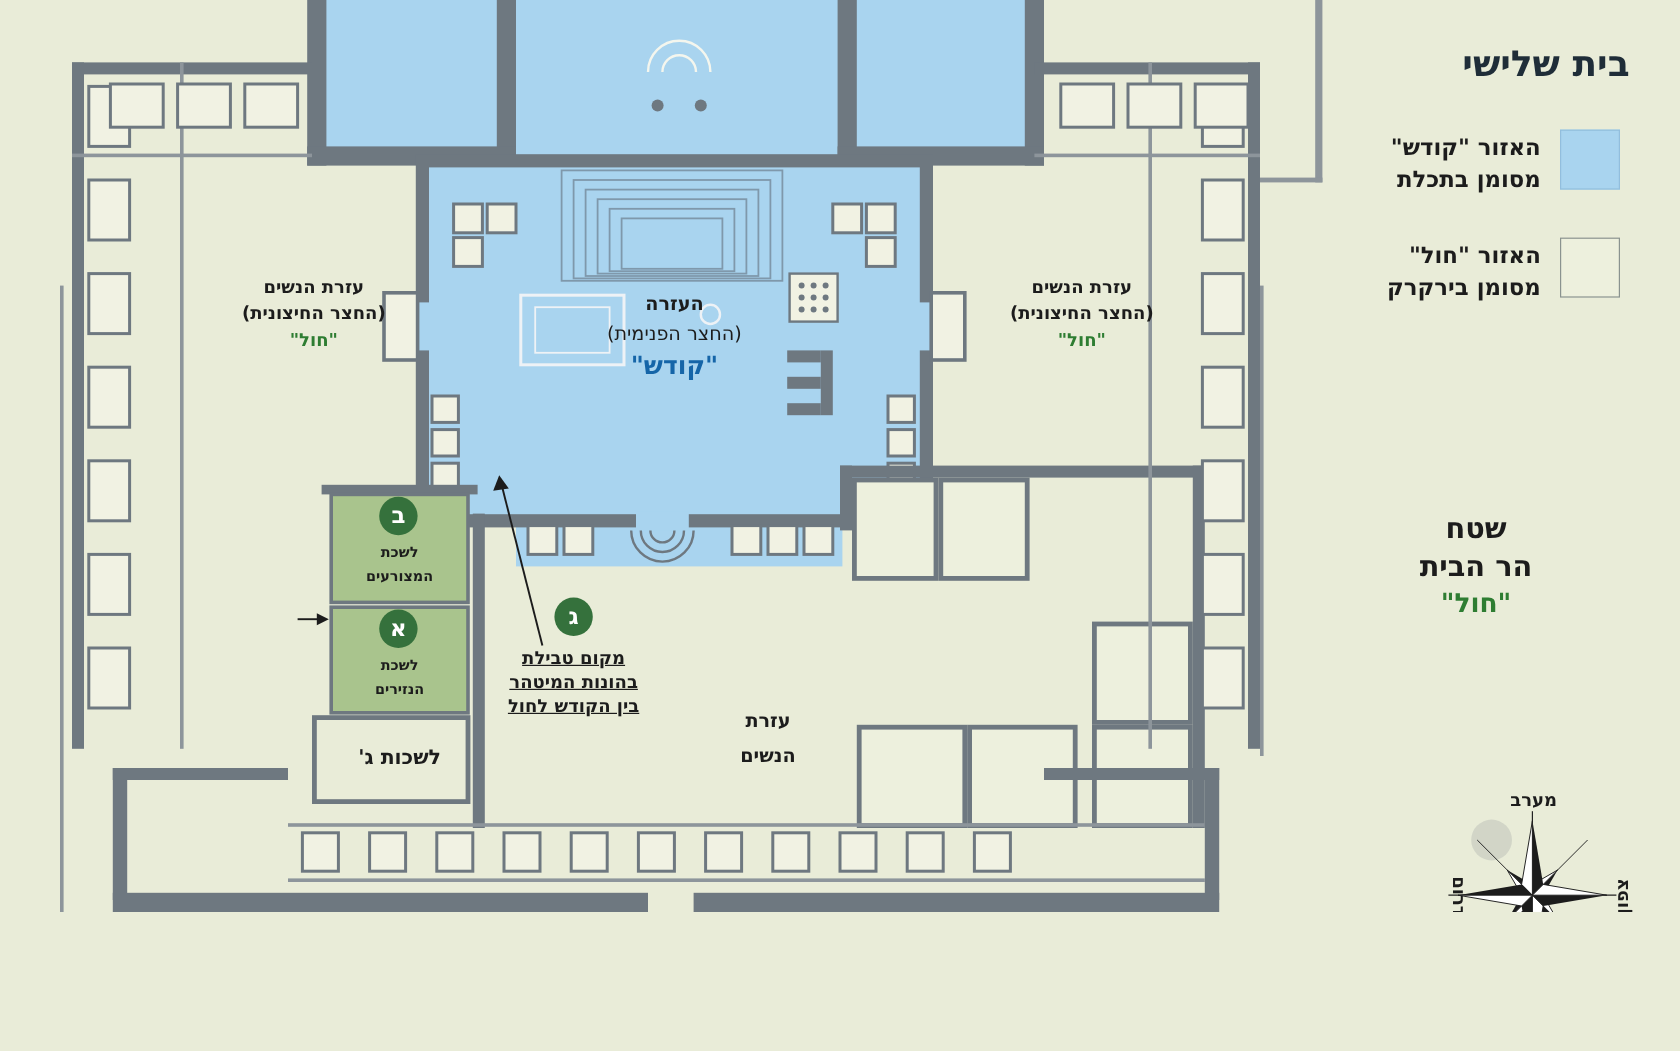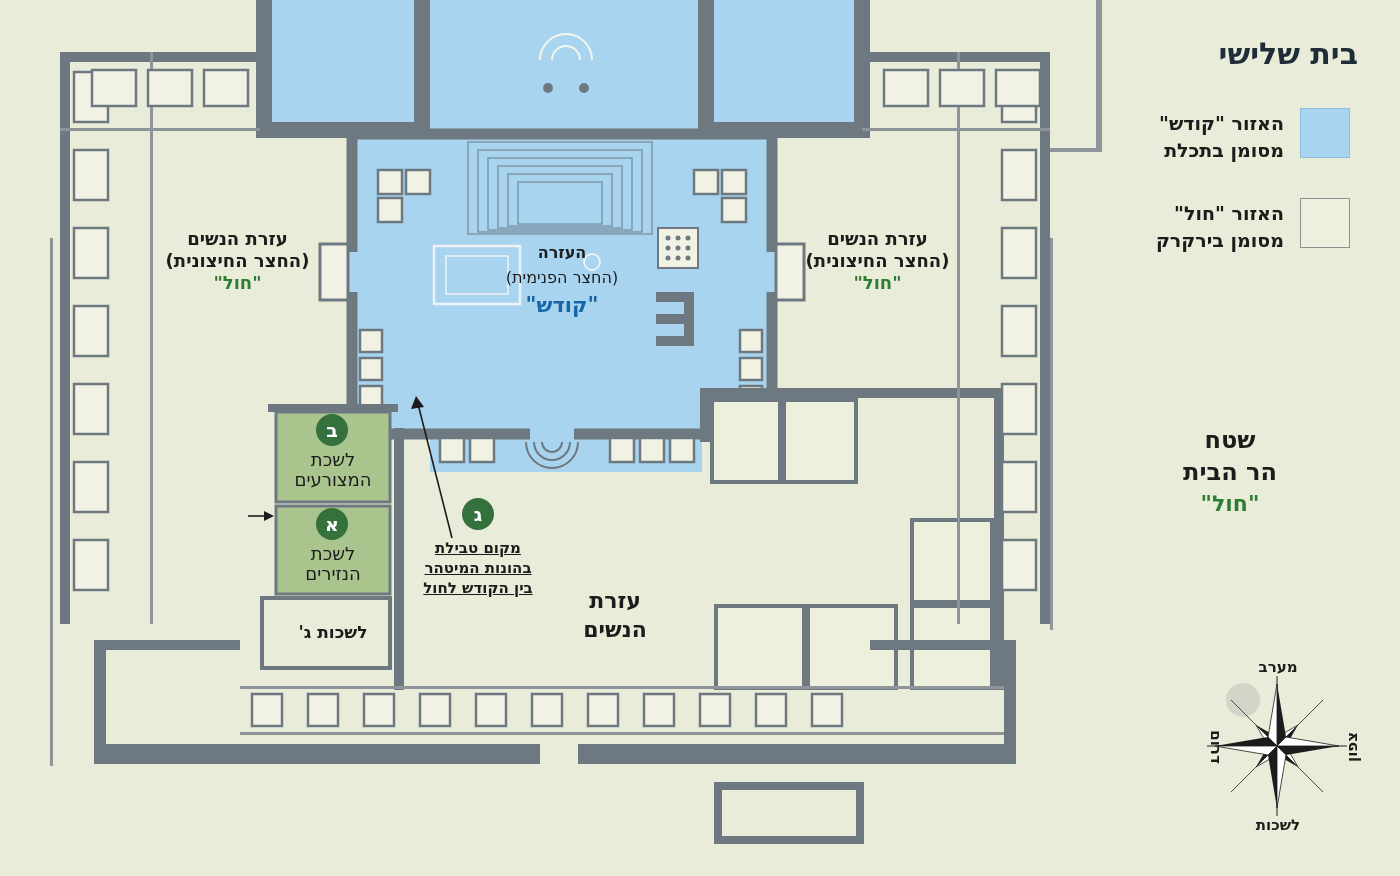--- a/index.html
+++ b/index.html
@@ -1,16 +1,16 @@
 <!DOCTYPE html>
 <html lang="he"><head>
 <meta charset="utf-8">
 <style>
   html,body{margin:0;padding:0;background:#e9ecd8;}
-  #stage{position:relative;width:1400px;height:876px;overflow:hidden;
+  #stage{position:relative;width:1400px;height:760px;overflow:hidden;
          font-family:"DejaVu Sans",sans-serif;background:#7dd3fc;}
   #plan-svg{position:absolute;left:0;top:0;}
   .lbl{position:absolute;direction:rtl;text-align:center;color:#1c1c1c;}
   .lbl div{white-space:nowrap;}
   .holy-text{color:#1565a8;font-weight:bold;}
   .profane-text{color:#2e7d32;font-weight:bold;}
 
   .title{right:42px;top:36px;font-size:30px;font-weight:bold;color:#1f2d38;}
 
   .legend-swatch{position:absolute;width:48px;height:48px;}
@@ -18,37 +18,37 @@
   .swatch-profane{left:1300px;top:198px;background:#edf0dd;border:1px solid #8a938f;}
   .legend-text{font-size:19px;line-height:27px;font-weight:600;text-align:right;width:164px;}
   .legend-text-holy{left:1120px;top:110px;}
   .legend-text-profane{left:1120px;top:200px;}
 
   .azarah-label{left:472px;top:240px;width:180px;}
   .azarah-label .l1{font-size:16px;font-weight:bold;line-height:26px;}
   .azarah-label .l2{font-size:16px;line-height:24px;}
   .azarah-label .l3{font-size:21px;line-height:30px;}
 
-  .court-label{width:175px;font-size:18px;line-height:22px;font-weight:600;}
+  .court-label{width:175px;font-size:15px;line-height:22px;font-weight:600;padding-left:24px;}
   .court-left{left:150px;top:228px;}
   .court-right{left:790px;top:228px;}
 
   .mount-label{left:1145px;top:424px;width:170px;font-weight:bold;}
   .mount-label .l1,.mount-label .l2{font-size:24px;line-height:32px;}
   .mount-label .l3{font-size:22px;line-height:32px;}
 
-  .womens-label{left:540px;top:586px;width:150px;font-size:22px;font-weight:bold;line-height:29px;}
+  .womens-label{left:565px;top:586px;width:150px;font-size:16px;font-weight:bold;line-height:29px;}
 
   .badge{position:absolute;width:32px;height:32px;border-radius:50%;background:#35713c;
          color:#fff;font-weight:bold;font-size:19px;line-height:32px;text-align:center;}
   .badge-b{left:316px;top:414px;}
   .badge-a{left:316px;top:508px;}
   .badge-g{left:462px;top:498px;}
 
-  .box-label{width:110px;font-size:18px;font-weight:normal;line-height:20px;}
+  .box-label{width:110px;font-size:12px;font-weight:bold;line-height:20px;}
   .box-b-label{left:278px;top:450px;}
   .box-a-label{left:278px;top:544px;}
 
   .marker-g-label{left:400px;top:538px;width:156px;font-size:15px;font-weight:600;line-height:20px;text-decoration:underline;}
   .south-label{left:170px;top:488px;width:110px;font-size:15px;font-weight:600;line-height:21px;}
   .floor-label{left:288px;top:622px;width:90px;font-size:17px;font-weight:bold;}
 
   .compass-lbl{width:76px;font-size:15px;font-weight:bold;}
   .compass-west{left:1240px;top:658px;}
   .compass-east{left:1240px;top:816px;}

